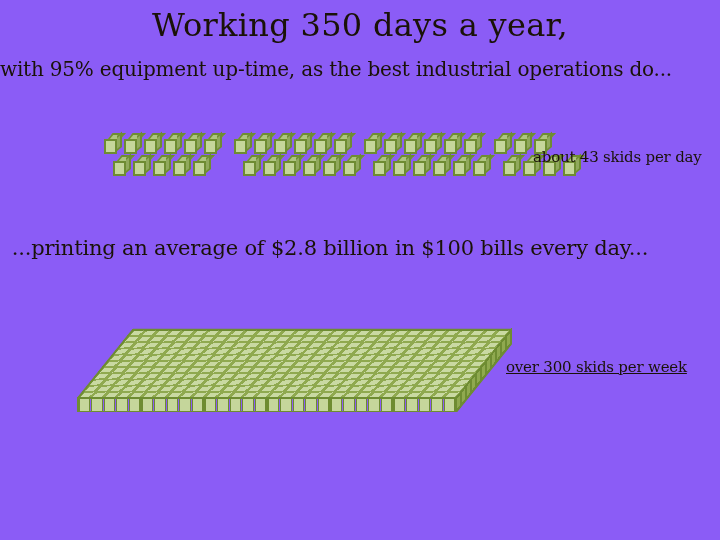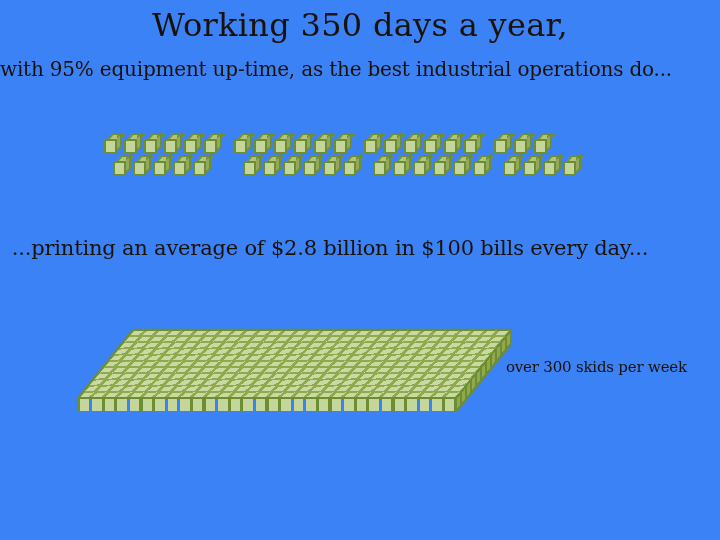--- a/index.html
+++ b/index.html
@@ -10,21 +10,21 @@
   body {
     width: 720px;
     height: 540px;
     overflow: hidden;
     font-family: "DejaVu Serif", "Liberation Serif", serif;
   }
   #slide {
     position: relative;
     width: 720px;
     height: 540px;
-    background: #3b82f6;
+    background: #8b5cf6;
     overflow: hidden;
   }
 
   
   .txt {
     position: absolute;
     color: #1a1208;
     white-space: nowrap;
     font-family: "DejaVu Serif", "Liberation Serif", serif;
     letter-spacing: -0.2px;
@@ -66,20 +66,21 @@
     top: 147px;
     left: 533px;
     font-size: 15px;
     line-height: 20px;
   }
   #label-week {
     top: 357px;
     left: 506px;
     font-size: 15px;
     line-height: 20px;
+    text-decoration: underline;
   }
 
   
   #cube-field {
     position: absolute;
     top: 133px;
     left: 104px;
     width: 430px;
     height: 52px;
   }
@@ -176,20 +177,21 @@
       <div class="cube-group" style="left: 260px; width: 124px;">
         <div class="cube-row r1"><span class="cube"><span class="top"></span><span class="side"></span><span class="face"></span></span><span class="cube"><span class="top"></span><span class="side"></span><span class="face"></span></span><span class="cube"><span class="top"></span><span class="side"></span><span class="face"></span></span><span class="cube"><span class="top"></span><span class="side"></span><span class="face"></span></span><span class="cube"><span class="top"></span><span class="side"></span><span class="face"></span></span><span class="cube"><span class="top"></span><span class="side"></span><span class="face"></span></span></div>
         <div class="cube-row r2"><span class="cube"><span class="top"></span><span class="side"></span><span class="face"></span></span><span class="cube"><span class="top"></span><span class="side"></span><span class="face"></span></span><span class="cube"><span class="top"></span><span class="side"></span><span class="face"></span></span><span class="cube"><span class="top"></span><span class="side"></span><span class="face"></span></span><span class="cube"><span class="top"></span><span class="side"></span><span class="face"></span></span><span class="cube"><span class="top"></span><span class="side"></span><span class="face"></span></span></div>
       </div>
       <div class="cube-group" style="left: 390px; width: 86px;">
         <div class="cube-row r1"><span class="cube"><span class="top"></span><span class="side"></span><span class="face"></span></span><span class="cube"><span class="top"></span><span class="side"></span><span class="face"></span></span><span class="cube"><span class="top"></span><span class="side"></span><span class="face"></span></span></div>
         <div class="cube-row r2"><span class="cube"><span class="top"></span><span class="side"></span><span class="face"></span></span><span class="cube"><span class="top"></span><span class="side"></span><span class="face"></span></span><span class="cube"><span class="top"></span><span class="side"></span><span class="face"></span></span><span class="cube"><span class="top"></span><span class="side"></span><span class="face"></span></span></div>
       </div>
     </div>
 
+  <div class="txt" id="label-day">about 43 skids per day</div>
 
   <div class="txt" id="midline">...printing an average of $2.8 billion in $100 bills every day...</div>
 
   <div id="slab">
       <svg width="460" height="100" viewBox="0 0 460 100">
         <polygon points="8.00,86.00 386.00,86.00 441.00,17.80 63.00,17.80" fill="#8FA94F" stroke="#6E8C32" stroke-width="1.4" shape-rendering="crispEdges"></polygon>
         <polygon points="386.00,86.00 441.00,17.80 441.00,31.80 386.00,100.00" fill="#8FA94F" stroke="#6E8C32" stroke-width="1.4" shape-rendering="crispEdges"></polygon>
         <polygon points="9.79,85.37 19.13,84.80 23.81,80.43 14.47,81.00" fill="#C9D9A2" shape-rendering="crispEdges"></polygon>
         <polygon points="22.39,85.37 31.73,84.80 36.41,80.43 27.07,81.00" fill="#C9D9A2" shape-rendering="crispEdges"></polygon>
         <polygon points="34.99,85.37 44.33,84.80 49.01,80.43 39.67,81.00" fill="#C9D9A2" shape-rendering="crispEdges"></polygon>

